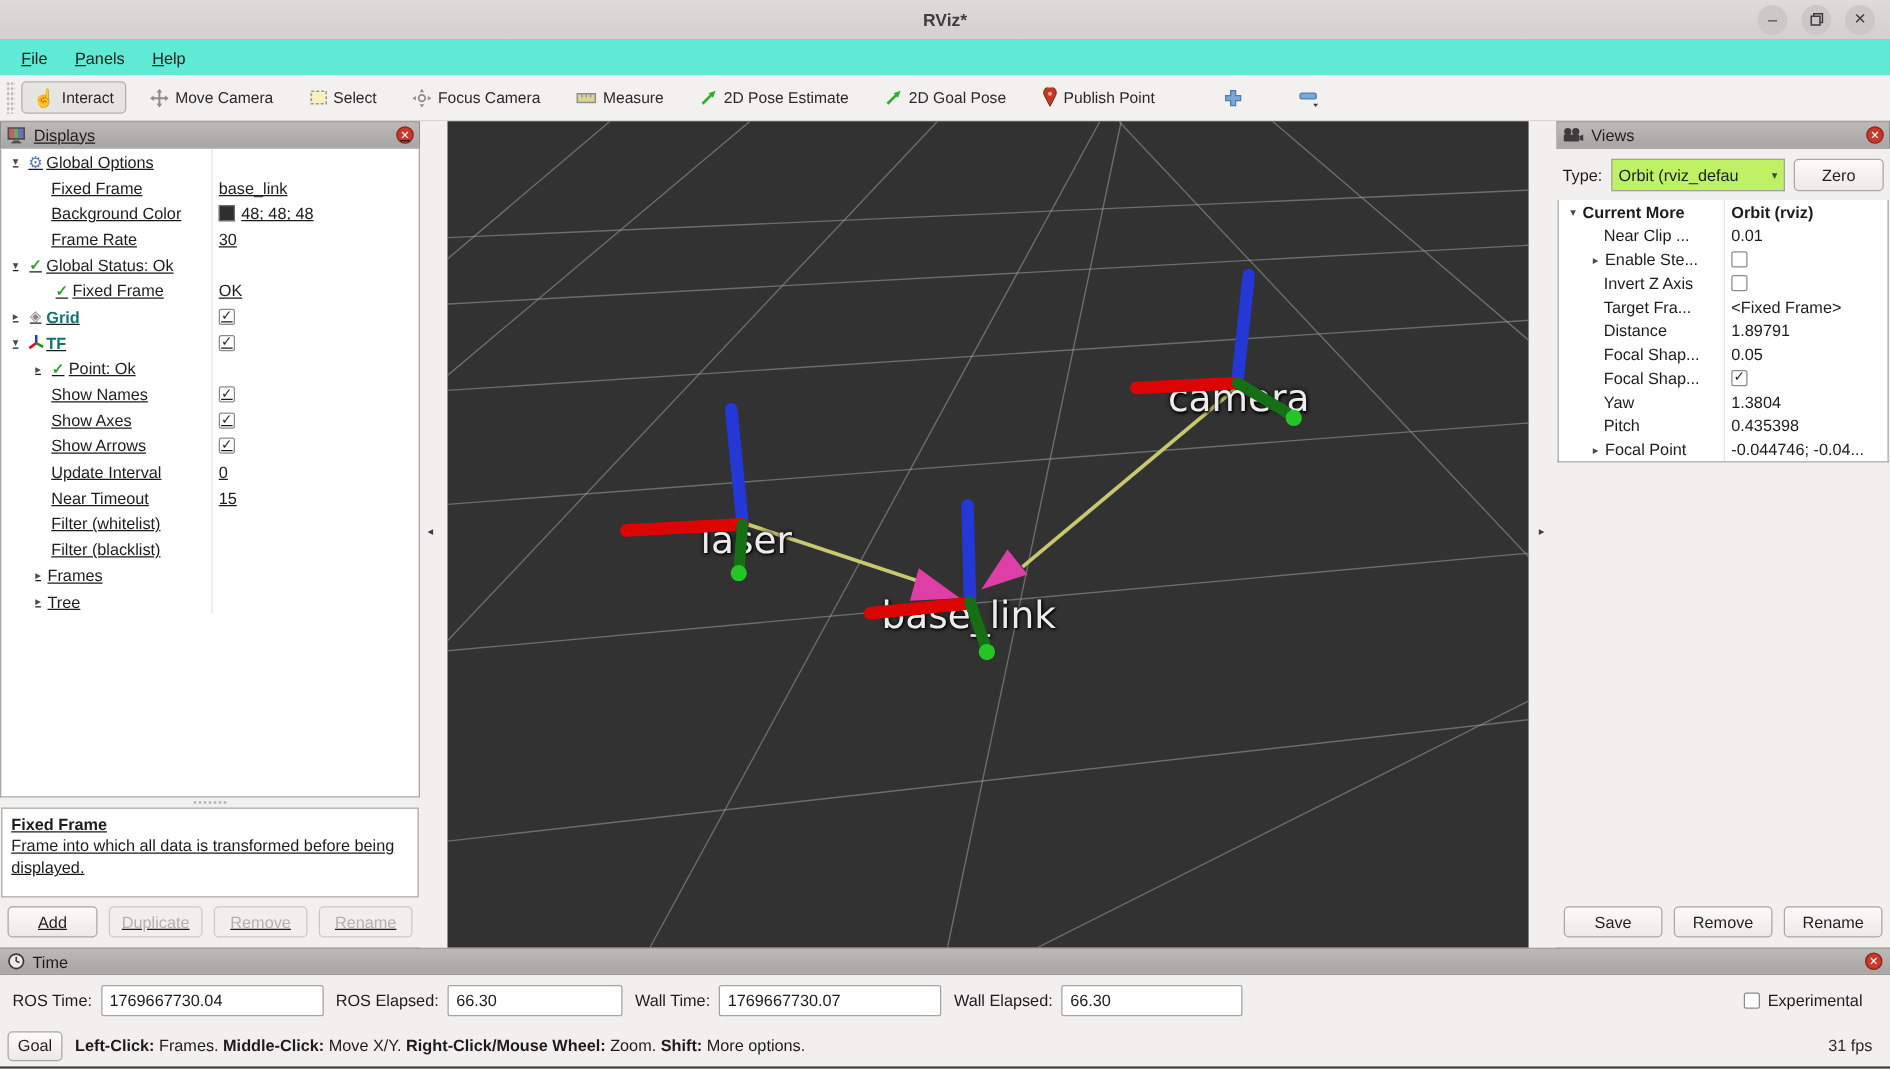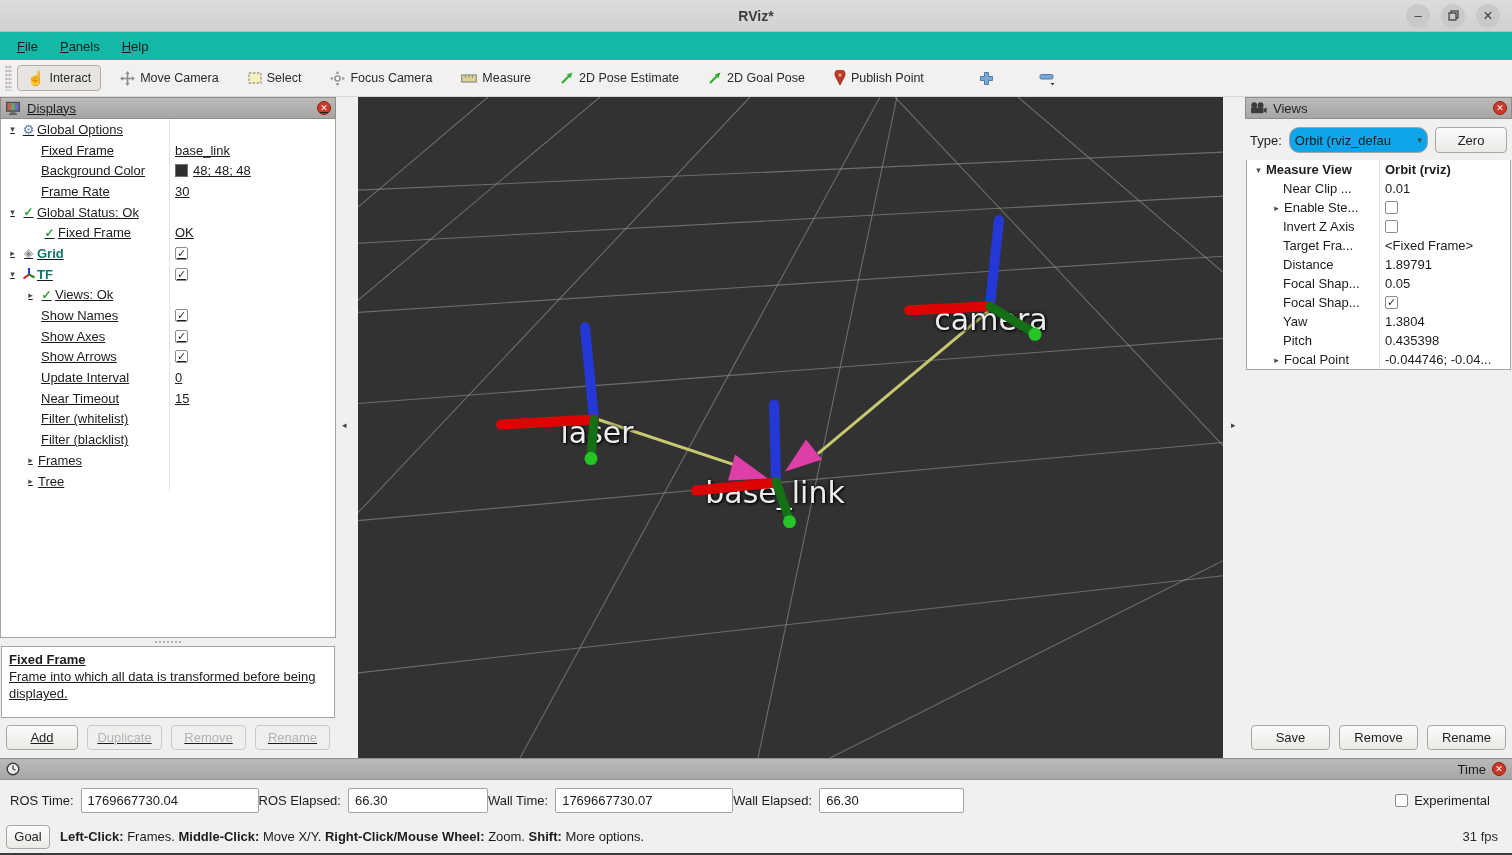--- a/index.html
+++ b/index.html
@@ -10,21 +10,21 @@
   
   .titlebar { height:32px; background:linear-gradient(#dddcdb,#d3d1d0); border-bottom:1px solid #bebcba;
               display:flex; align-items:center; position:relative; flex:0 0 auto; }
   .title { position:absolute; left:0; right:0; text-align:center; font-weight:bold; color:#3e3e3e; font-size:14px; }
   .winbtns { margin-left:auto; display:flex; gap:11px; padding-right:12px; z-index:2; }
   .winbtn { width:24px; height:24px; border-radius:50%; background:#cbc9c8; display:flex; align-items:center;
             justify-content:center; color:#3a3a3a; font-size:13px; }
   .winbtn svg { display:block; }
 
   
-  .menubar { height:28px; background:#14b8a6; display:flex; align-items:center; padding-left:8px; gap:4px; flex:0 0 auto; }
+  .menubar { height:28px; background:#5eead4; display:flex; align-items:center; padding-left:8px; gap:4px; flex:0 0 auto; }
   .menu-item { display:inline-block; padding:3px 9px; }
   .menu-item::first-letter { text-decoration:underline; }
 
   
   .toolbar { height:37px; background:#f2f1ef; border-bottom:1px solid #d8d6d4; display:flex; align-items:center;
              padding:0 4px; flex:0 0 auto; }
   .tb-handle { width:7px; height:26px; margin:0 5px 0 1px;
                background-image:radial-gradient(#bdbbb9 1px, transparent 1.2px); background-size:3px 4px; }
   .tool { display:flex; align-items:center; gap:5px; padding:5px 9px; margin-right:9px; border:1px solid transparent;
           border-radius:4px; font-size:12.5px; color:#2a2a2a; white-space:nowrap; }
@@ -77,34 +77,34 @@
 
   
   .viewport { flex:1; position:relative; background:#323232; overflow:hidden; }
   .viewport svg { position:absolute; inset:0; }
   .flabel { position:absolute; transform:translateX(-50%); color:#ececec; font-family:"DejaVu Sans", sans-serif;
             font-size:30px; text-shadow:0 0 4px #000, 1px 1px 2px #000; z-index:1; white-space:nowrap; }
   .axes-svg { z-index:2; pointer-events:none; }
 
   
   .typerow { display:flex; align-items:center; gap:7px; padding:8px 5px 7px 5px; }
-  .combo { flex:1; height:26px; background:#0ea5e9; border:1px solid #a5a3a1; border-radius:10px; display:flex;
+  .combo { flex:1; height:26px; background:#bef264; border:1px solid #a5a3a1; border-radius:0; display:flex;
            align-items:center; padding:0 5px; overflow:hidden; white-space:nowrap; }
   .combo .carrow { margin-left:auto; font-size:9px; color:#444; }
   .zero { flex:0 0 72px; height:26px; }
   .views-tree { flex:0 0 auto; margin:0 1px; }
   .views-tree .trow { height:19px; }
   .vspacer { flex:1 1 auto; }
 
   
   .timepanel { flex:0 0 auto; }
   .timehead { height:22px; background:linear-gradient(#bcbab8,#a8a6a4); border-top:1px solid #8f8d8b;
               border-bottom:1px solid #979593; display:flex; align-items:center; gap:6px; padding:0 6px; }
-  .timehead .ptitle { flex:1;text-align:right; }
-  .timebody { height:40px; display:flex; align-items:center; padding:0 10px; background:#f1f0ee; }
+  .timehead .ptitle { flex:1; }
+  .timebody { height:40px; display:flex; align-items:center; padding:0 10px; gap:10px; background:#f1f0ee; }
   .tfield { display:flex; align-items:center; gap:7px; }
   .tinput { height:25px; background:#fff; border:1px solid #a5a3a1; border-radius:2px; display:flex; align-items:center;
             padding:0 6px; }
   .w170 { width:178px; } .w140 { width:140px; } .w145 { width:145px; }
   .expwrap { margin-left:auto; display:flex; align-items:center; gap:6px; padding-right:12px; }
 
   
   .statusbar { height:33px; display:flex; align-items:center; gap:10px; padding:0 6px; background:#f1f0ee; }
   .reset { width:44px; height:24px; flex:0 0 auto; }
   .hints { white-space:nowrap; }
@@ -318,21 +318,21 @@
             <span class="bblue">TF</span>
             </div>
           <div class="tval">
               <span class="cb">✓</span>
             </div>
         </div>
         <div class="trow">
           <div class="tname p22">
               <span class="exp">▸</span>
               <span class="ticon chk">✓</span>
-              <span>Views: Ok</span>
+              <span>Point: Ok</span>
             </div>
           <div class="tval"></div>
         </div>
         <div class="trow">
           <div class="tname p40">
               <span>Show Names</span>
             </div>
           <div class="tval">
               <span class="cb">✓</span>
             </div>
@@ -493,21 +493,21 @@
           <span>Orbit (rviz_defau</span>
           <span class="carrow">▾</span>
         </div>
         <div class="btn zero">Zero</div>
       </div>
 
       <div class="tree views-tree">
         <div class="trow">
           <div class="tname p4">
               <span class="exp">▾</span>
-              <span class="bold">Measure View</span>
+              <span class="bold">Current More</span>
             </div>
           <div class="tval bold">Orbit (rviz)</div>
         </div>
         <div class="trow">
           <div class="tname p36">
               <span>Near Clip ...</span>
             </div>
           <div class="tval">0.01</div>
         </div>
         <div class="trow">

